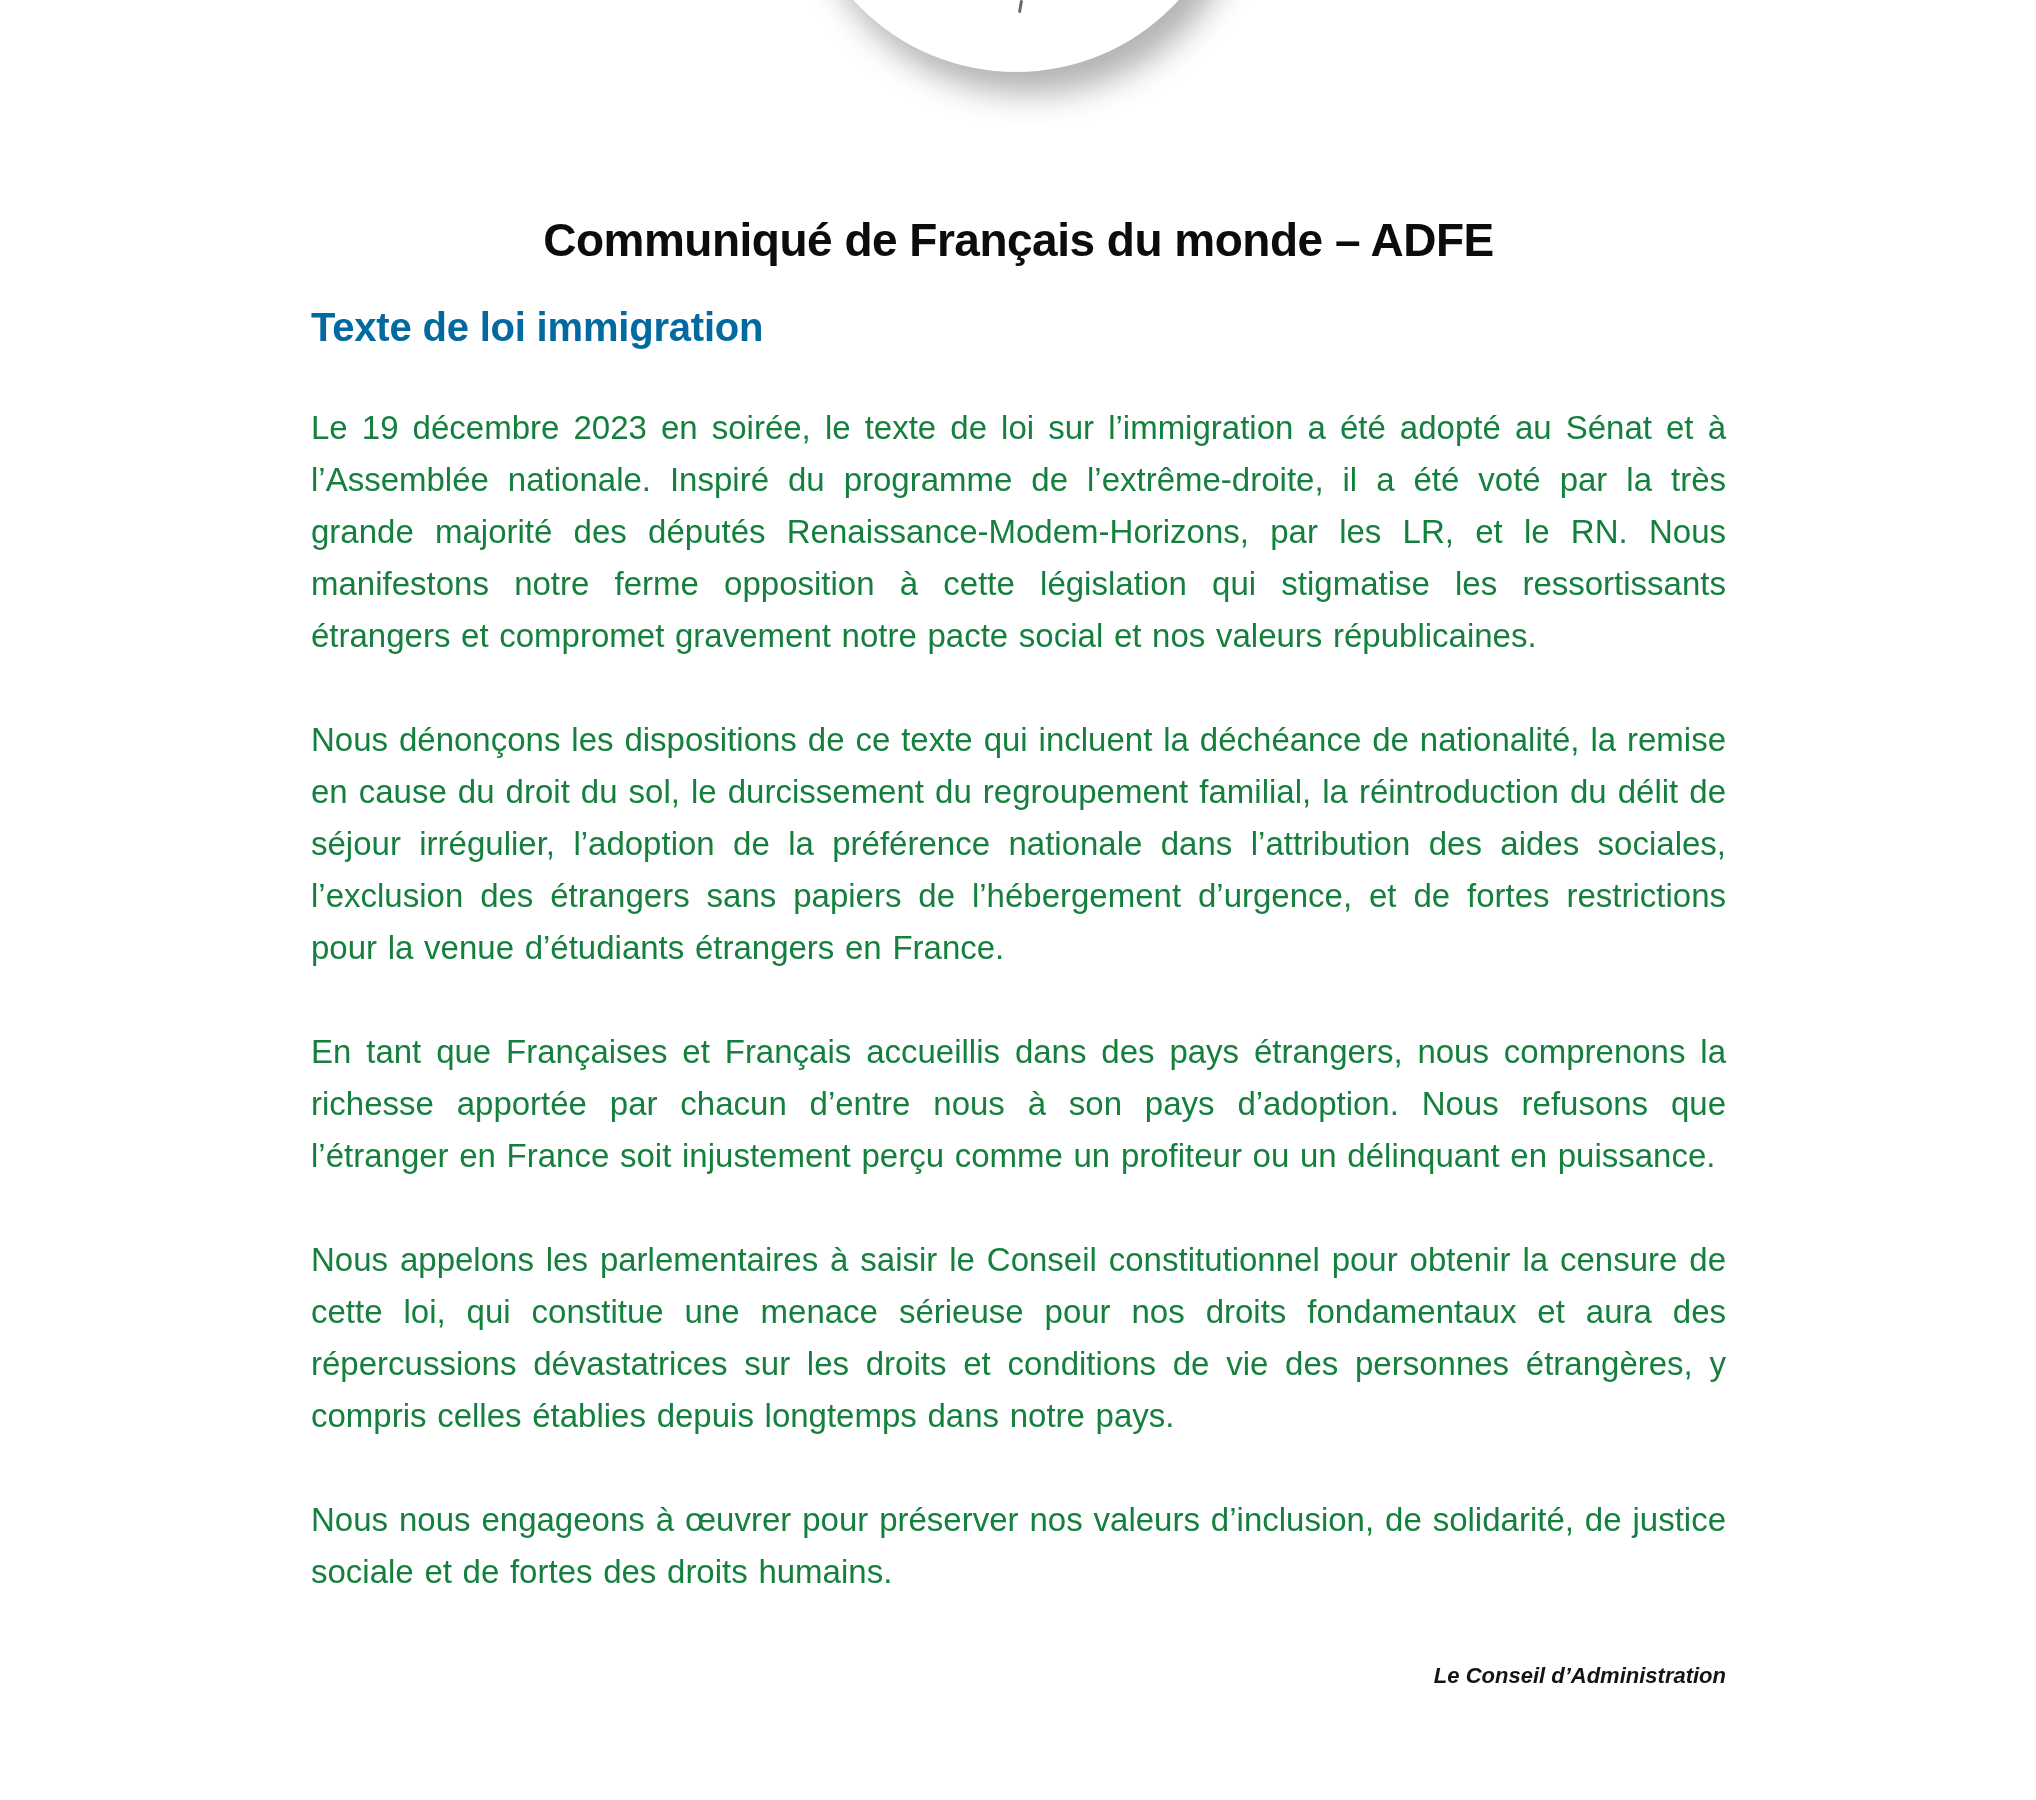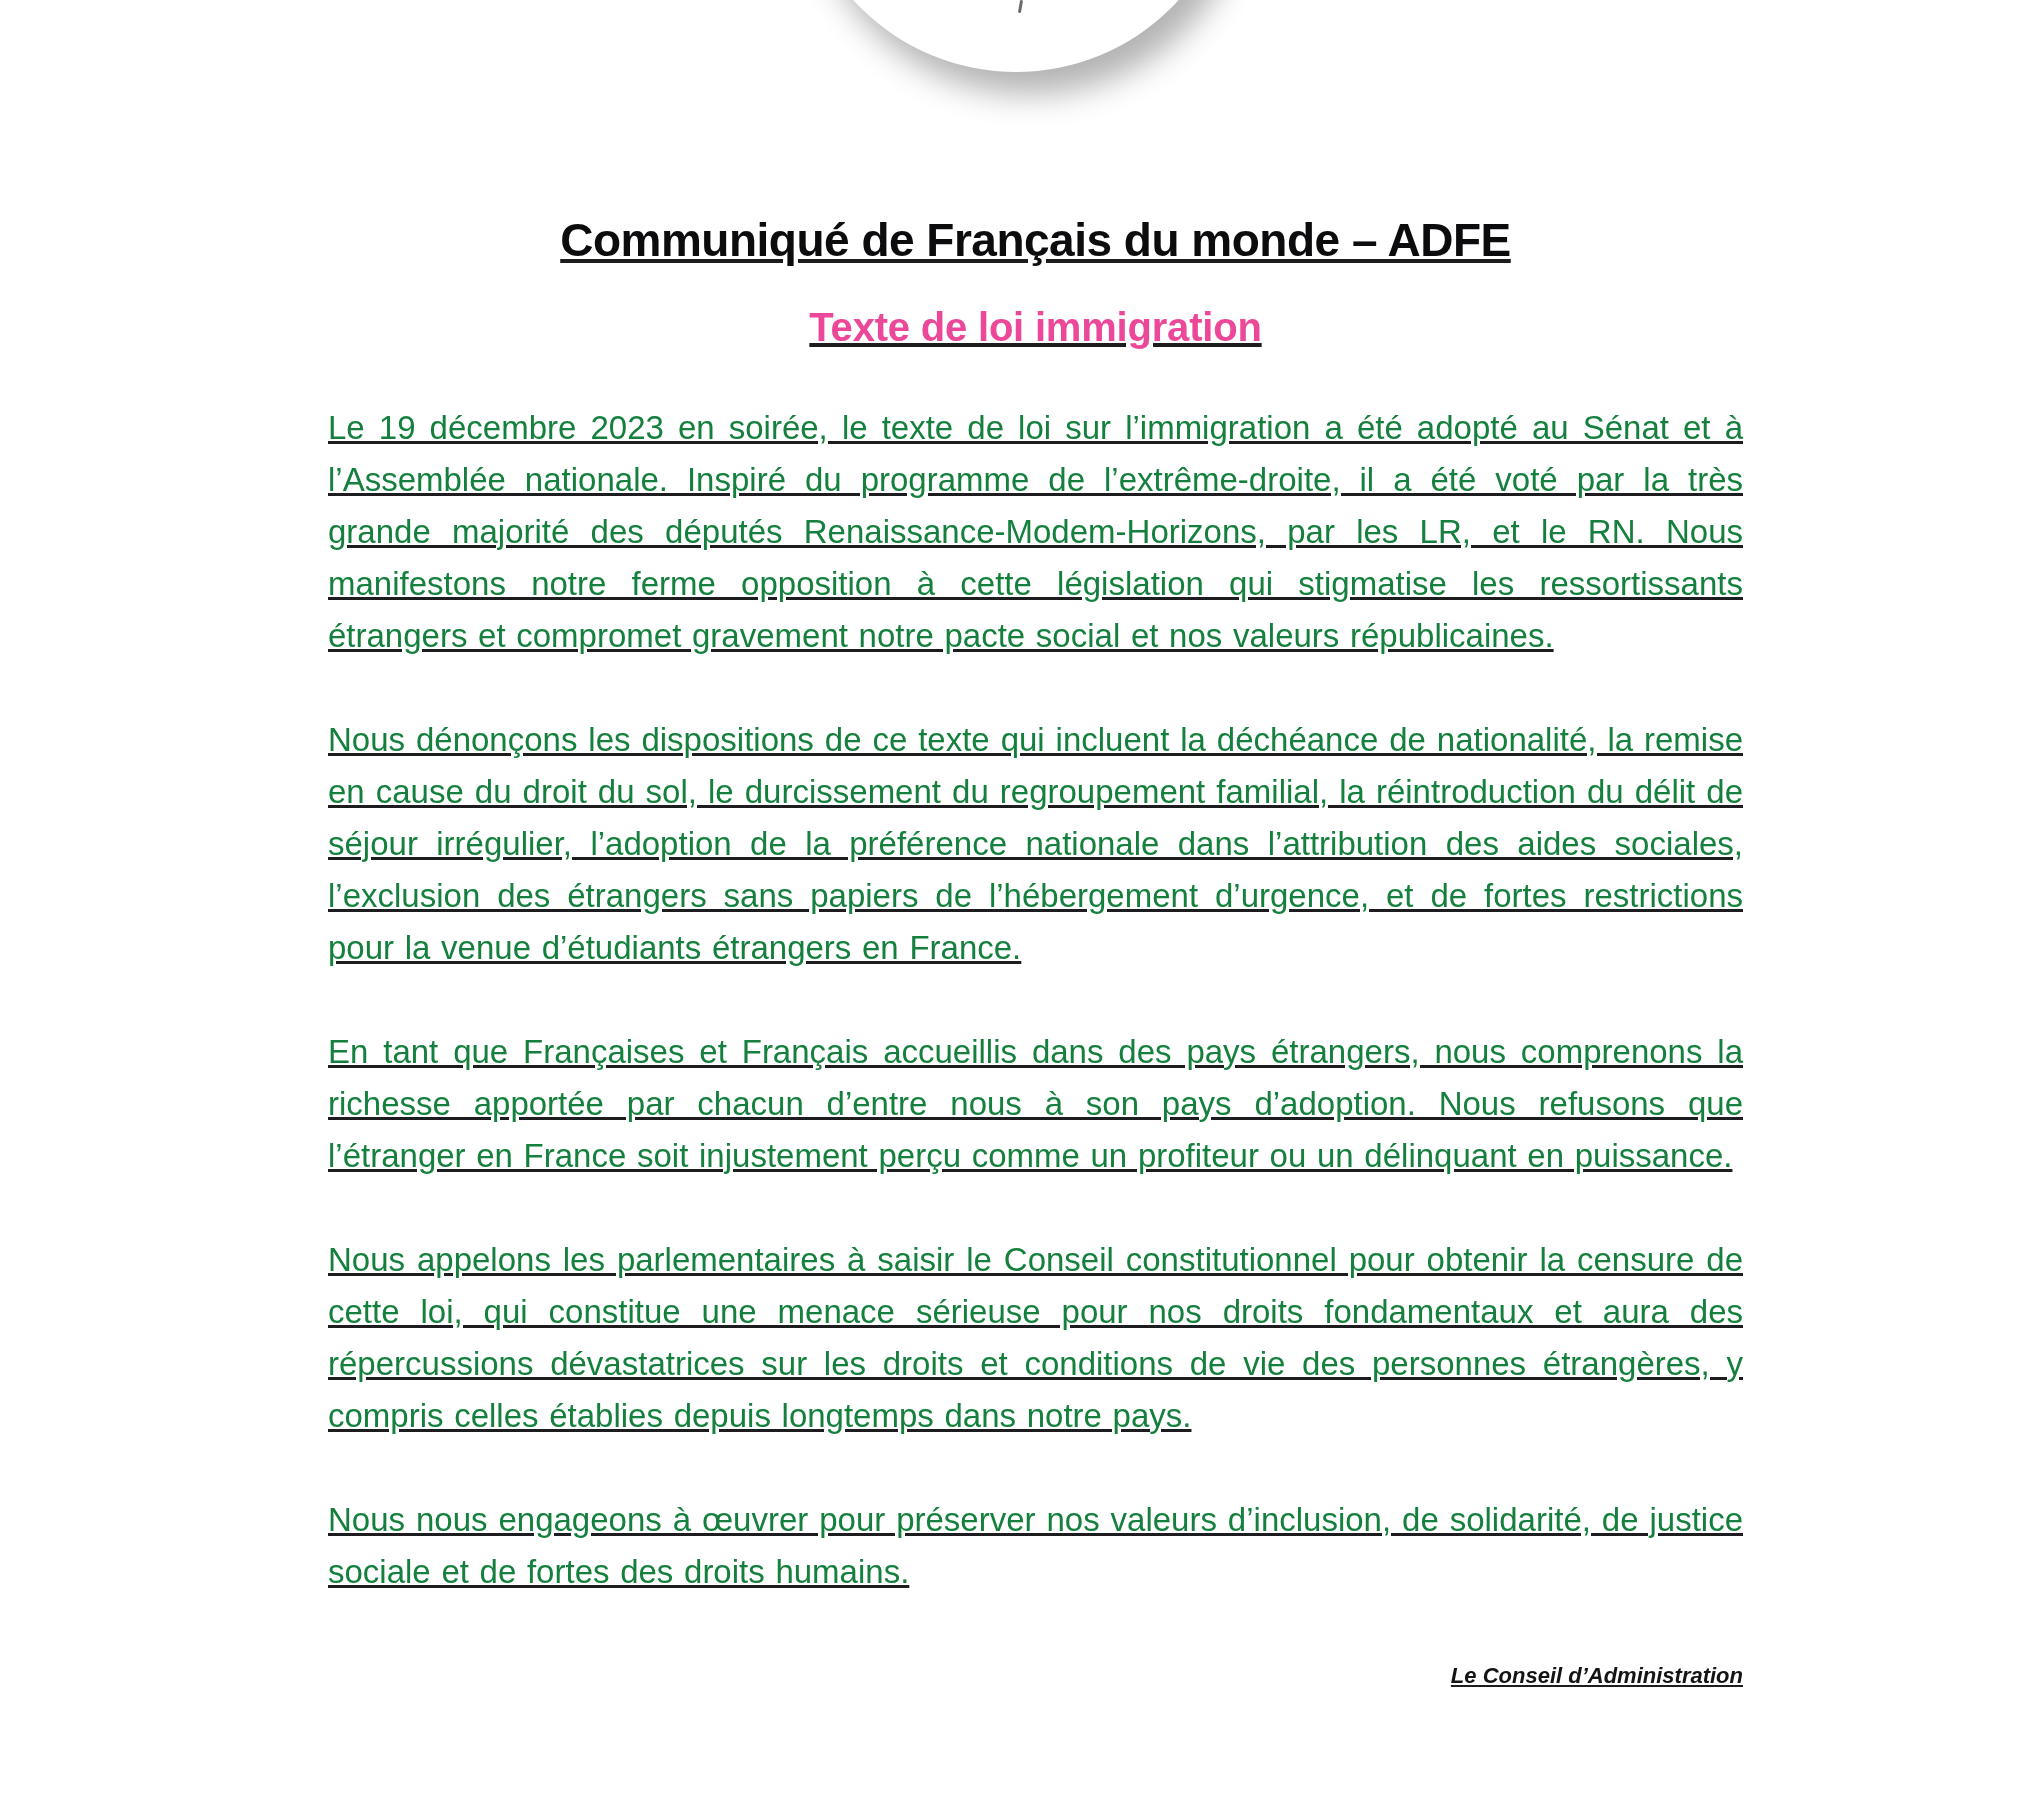--- a/index.html
+++ b/index.html
@@ -33,43 +33,41 @@
     top: 0px;
     width: 3px;
     height: 13px;
     background: #6a6a6a;
     border-radius: 2px;
     transform: rotate(10deg);
     z-index: 2;
   }
   .content {
     position: absolute;
-    left: 328px;
+    left: 311px;
     top: 0;
     width: 1415px;
     z-index: 3;
-    text-decoration: underline;
   }
   .doc-title {
     margin: 212px 0 0 0;
     text-align: center;
     font-size: 46px;
     line-height: 1.25;
     font-weight: bold;
     letter-spacing: -0.5px;
     color: #0c0c0e;
   }
   .doc-subtitle {
     margin: 32px 0 0 0;
-    text-align: center;
     font-size: 40px;
     line-height: 50px;
     font-weight: 600;
     letter-spacing: -0.2px;
-    color: #ec4899;
+    color: #0369a1;
   }
   .body-text {
     margin: 0 0 52px 0;
     font-size: 33px;
     line-height: 52px;
     text-align: justify;
     word-spacing: 1.5px;
     color: #15803d;
   }
   .body-text.first {

